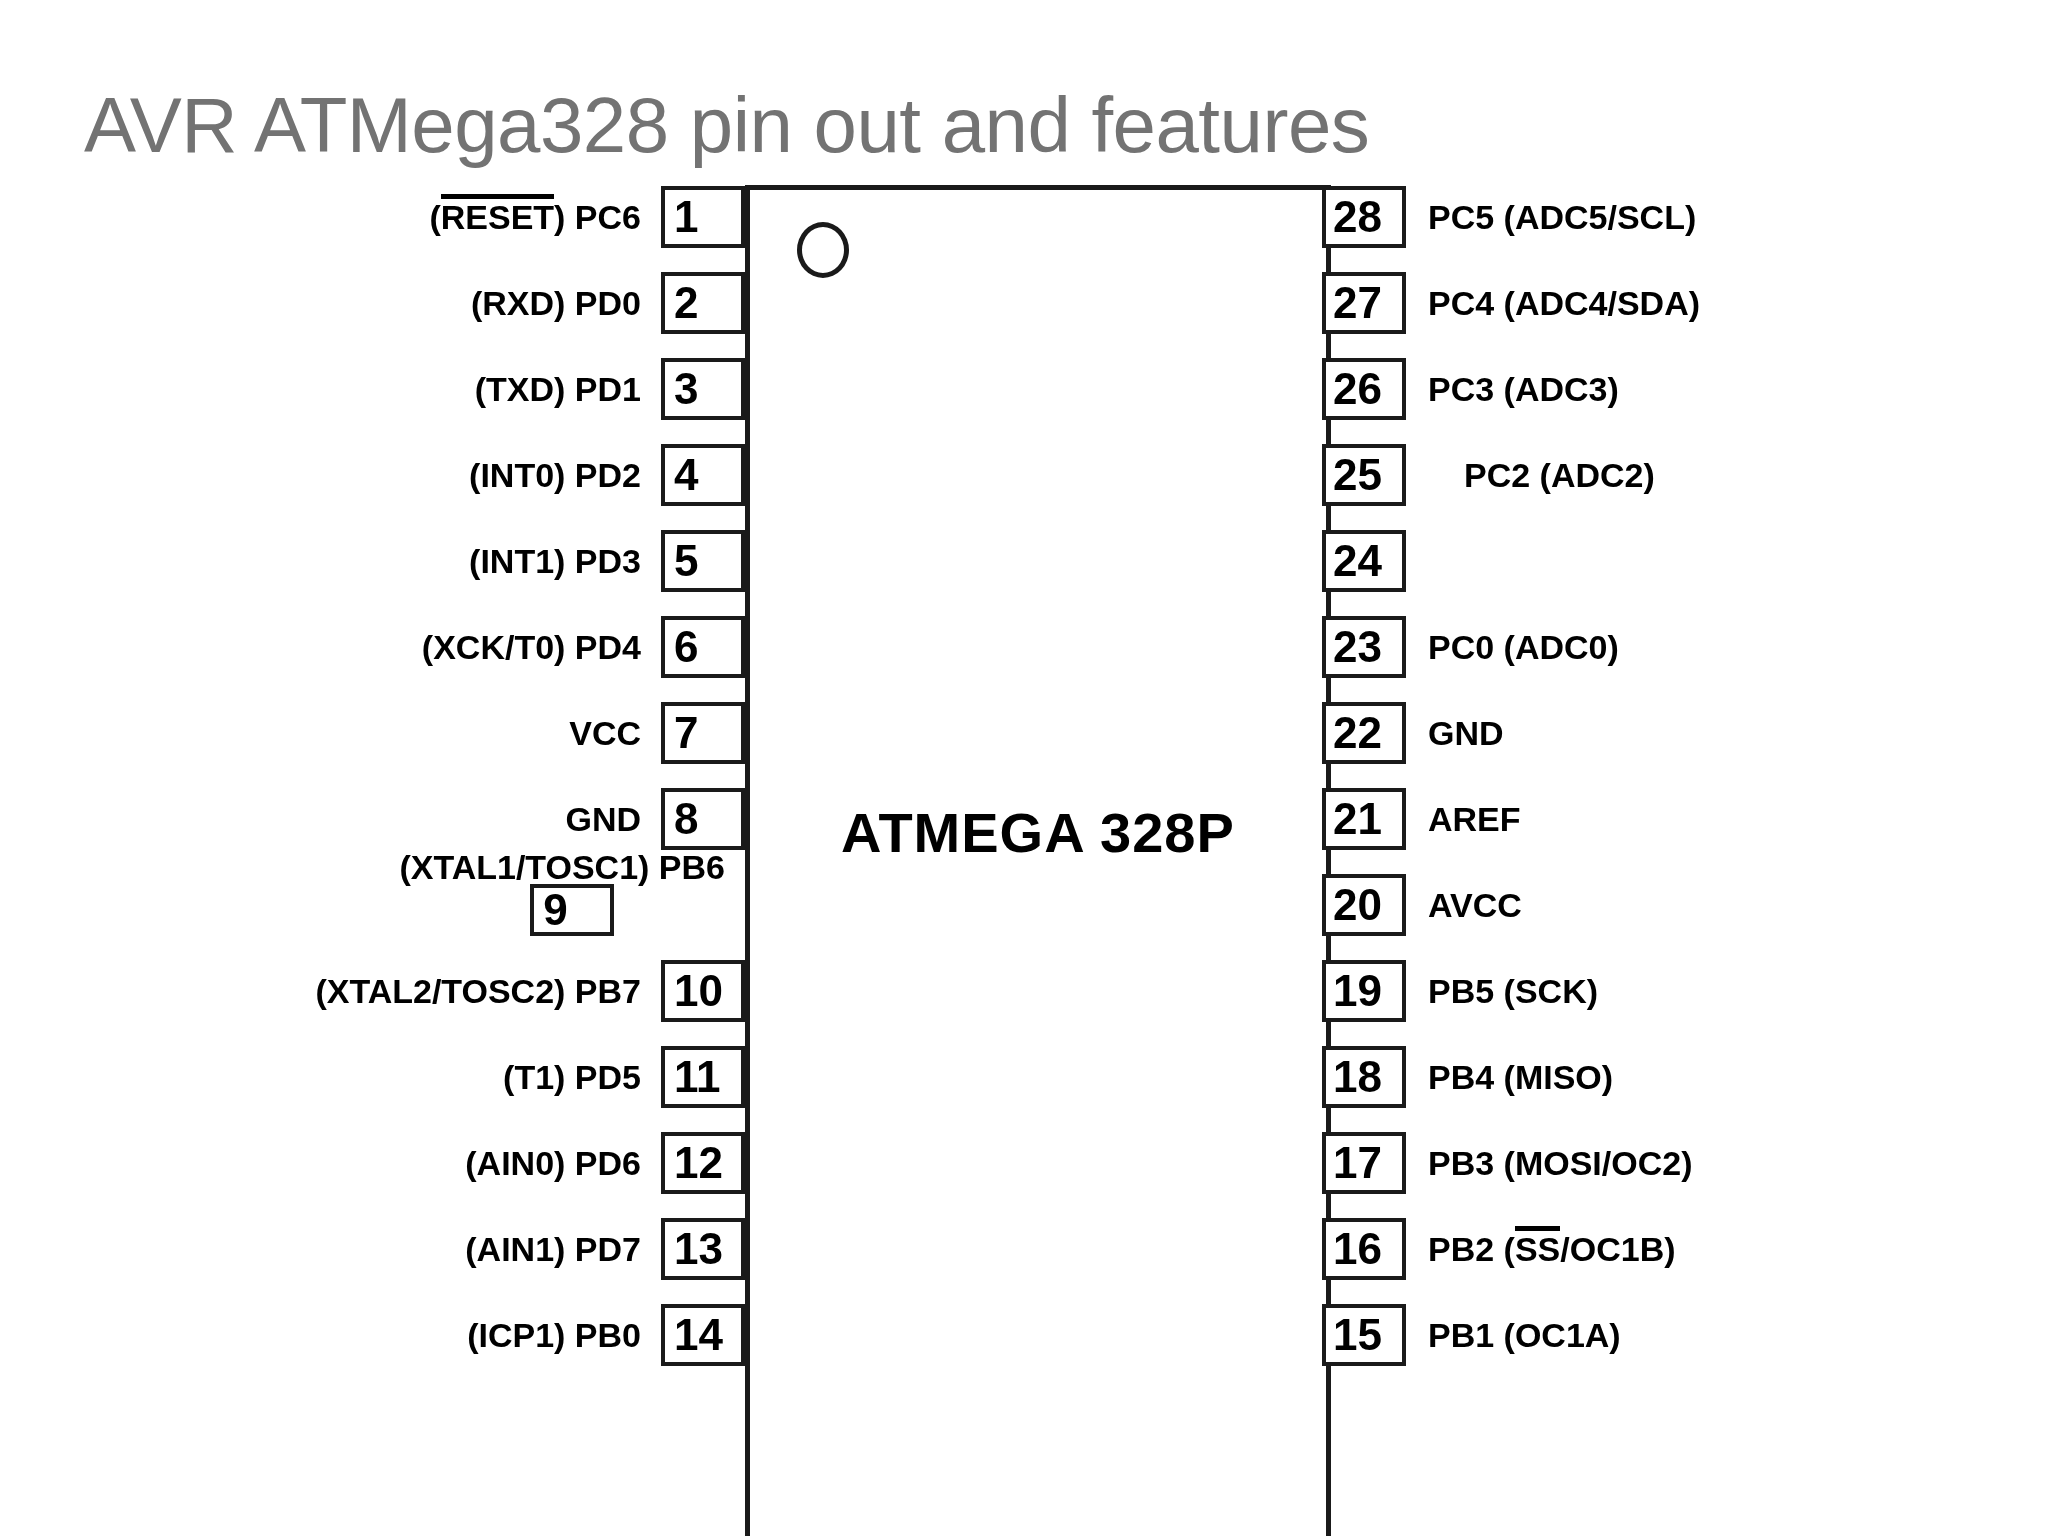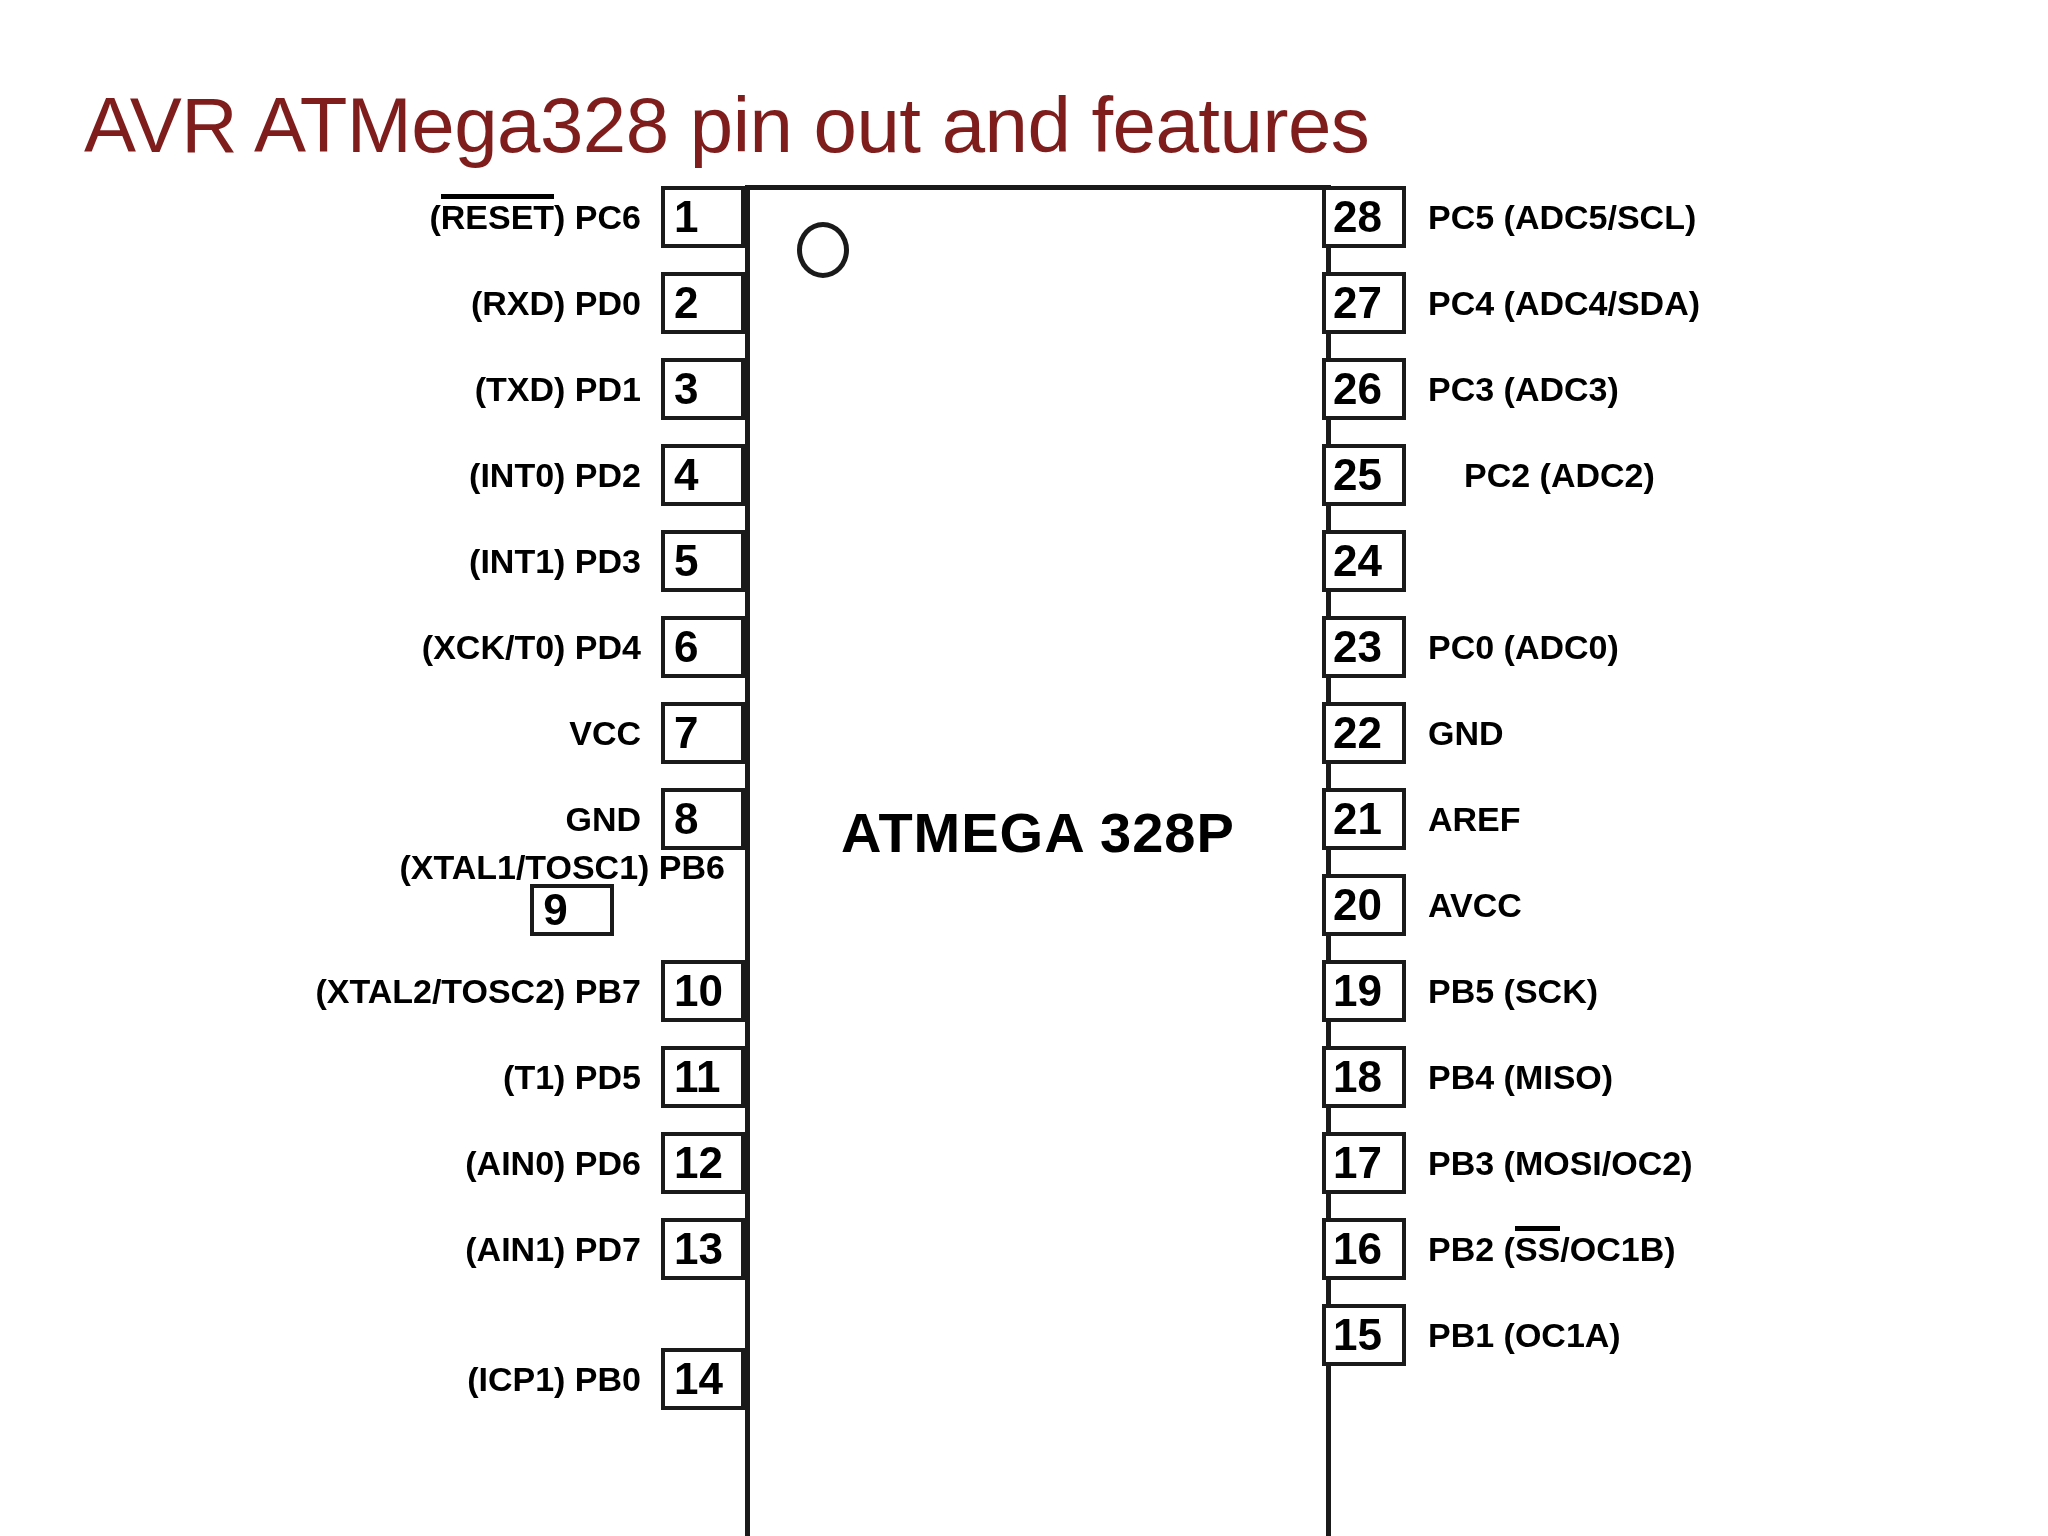--- a/index.html
+++ b/index.html
@@ -18,21 +18,21 @@
 
   
   #slide-title {
     position: absolute;
     left: 84px;
     top: 28px;
     font-size: 78px;
     font-weight: 400;
     letter-spacing: -0.5px;
     white-space: nowrap;
-    color: #7f1d1d;
+    color: #737373;
   }
 
   
   #pinout-diagram {
     position: absolute;
     left: 0;
     top: 150px;
     width: 2048px;
     height: 1380px;
   }
@@ -188,21 +188,21 @@
         <div class="pin-num-box">11</div>
       </div>
       <div class="pin-row left" style="top: 982px;">
         <span class="pin-label">(AIN0) PD6</span>
         <div class="pin-num-box">12</div>
       </div>
       <div class="pin-row left" style="top: 1068px;">
         <span class="pin-label">(AIN1) PD7</span>
         <div class="pin-num-box">13</div>
       </div>
-      <div class="pin-row left" style="top: 1154px; margin-top: 44px;">
+      <div class="pin-row left" style="top: 1154px;">
         <span class="pin-label">(ICP1) PB0</span>
         <div class="pin-num-box">14</div>
       </div>
     </div>
   <div id="right-pins">
       <div class="pin-row right" style="top: 36px;">
         <div class="pin-num-box">28</div>
         <span class="pin-label">PC5 (ADC5/SCL)</span>
       </div>
       <div class="pin-row right" style="top: 122px;">

